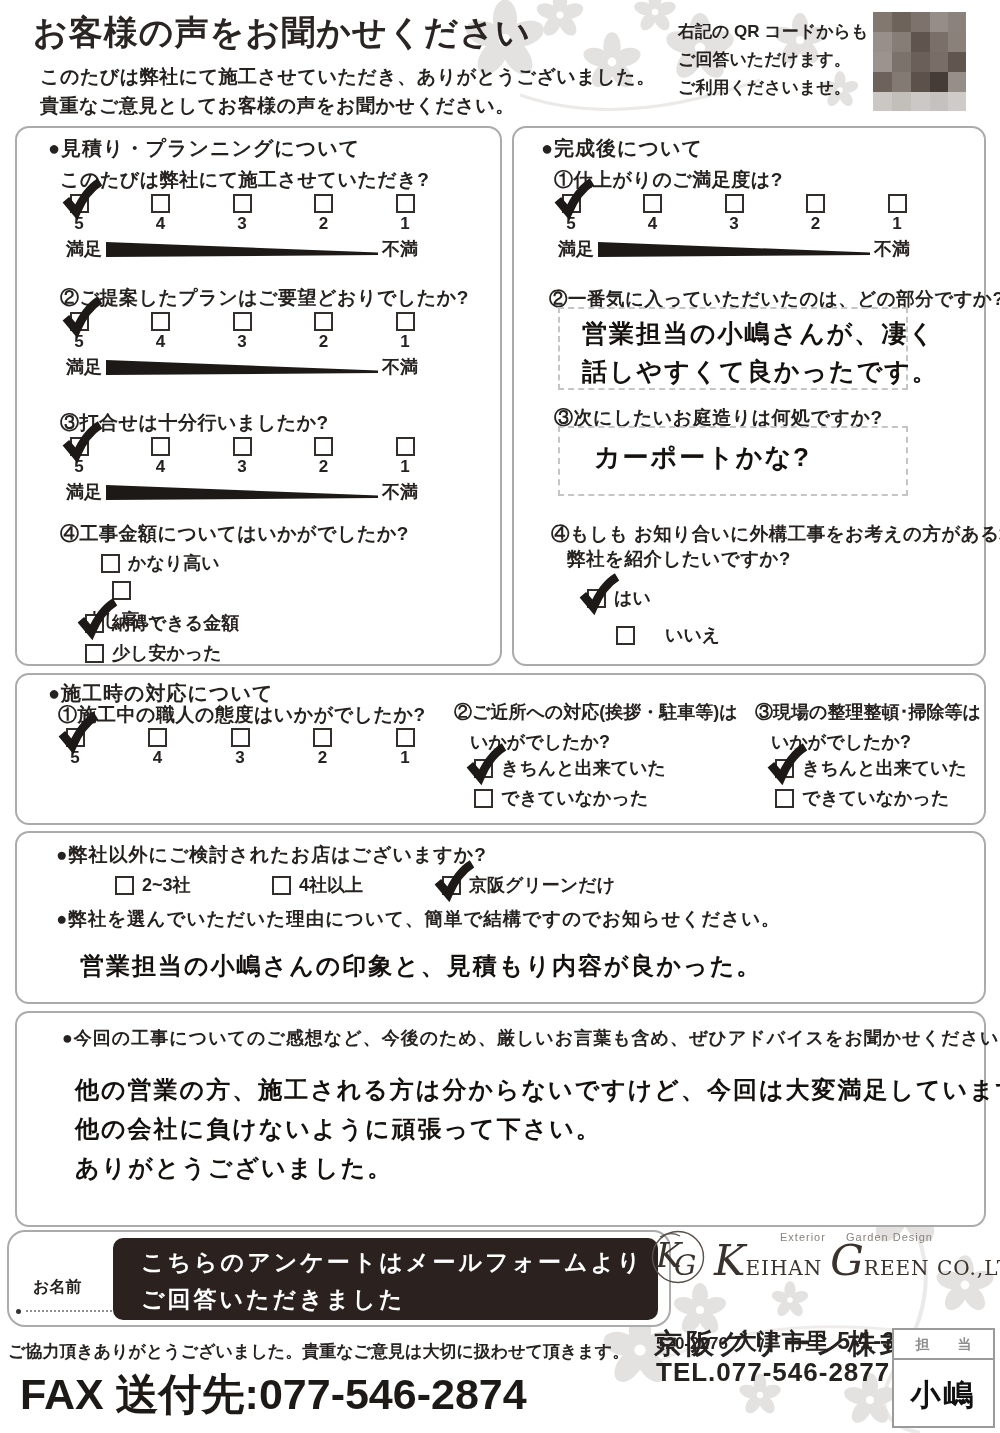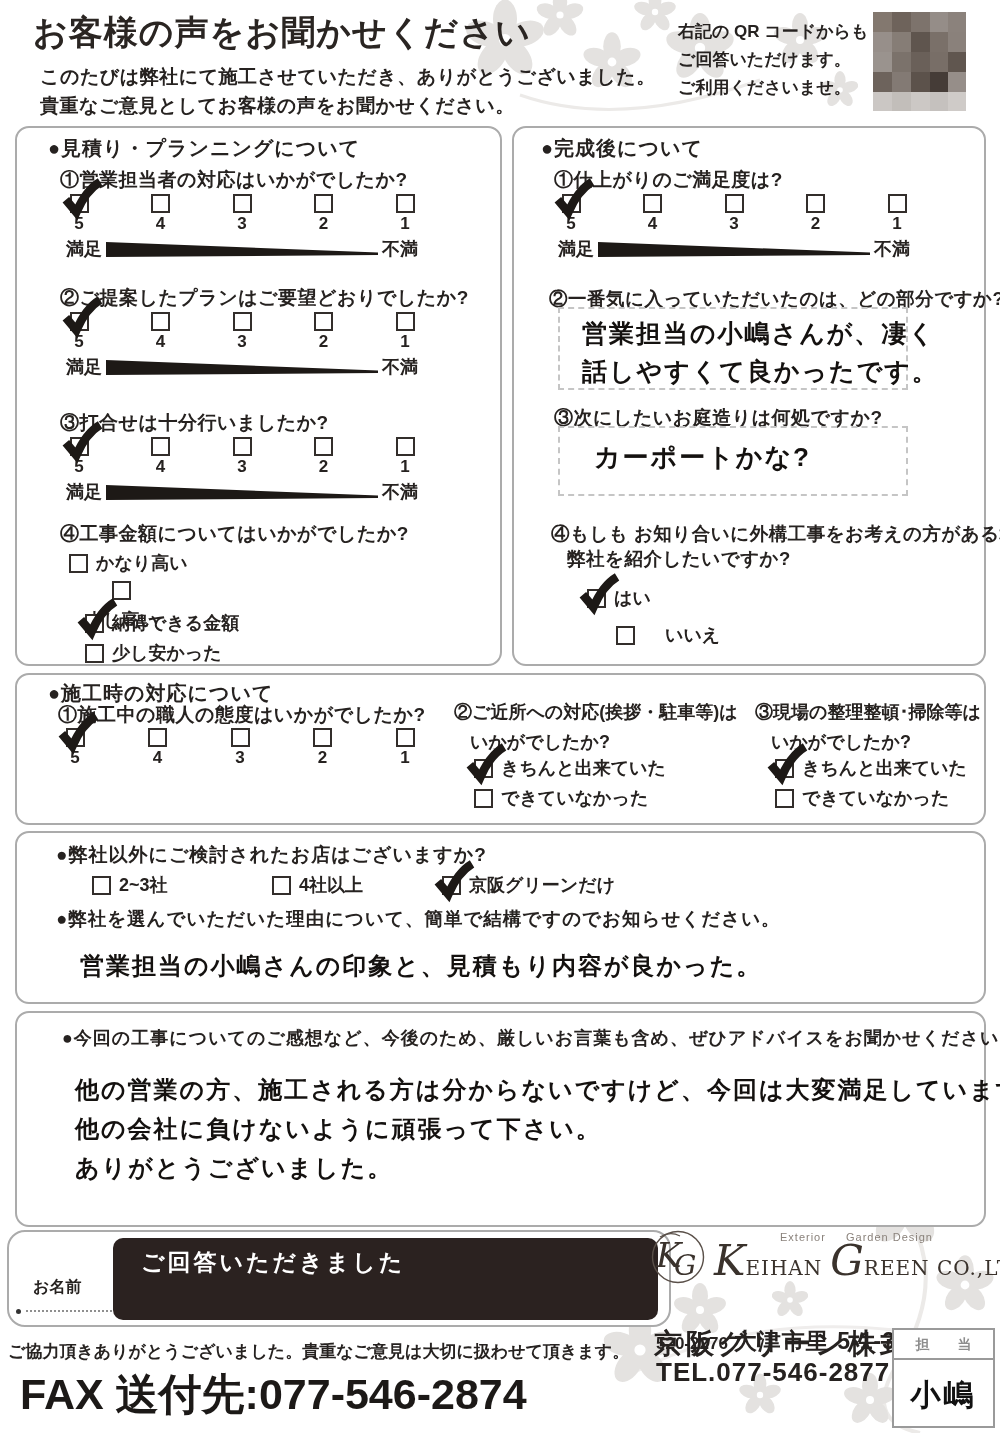--- a/index.html
+++ b/index.html
@@ -123,21 +123,21 @@
   </svg>
 
   <div class="panel" style="left:15px; top:126px;  width:487px; height:540px;"></div>
   <div class="panel" style="left:512px; top:126px; width:474px; height:540px;"></div>
   <div class="panel" style="left:15px; top:673px;  width:971px; height:152px;"></div>
   <div class="panel" style="left:15px; top:831px;  width:971px; height:173px;"></div>
   <div class="panel" style="left:15px; top:1011px; width:971px; height:216px;"></div>
   <div class="panel" style="left:7px;  top:1230px; width:664px; height:97px; border-radius:18px;"></div>
 
   <div class="abs sec" style="left:48px; top:135px;">●見積り・プランニングについて</div>
-  <div class="abs q" style="left:60px; top:167px;">①営業担当者の対応はいかがでしたか?</div>
+  <div class="abs q" style="left:60px; top:167px;">このたびは弊社にて施工させていただき?</div>
 
   <div class="abs scale" style="left:66px; top:194px; width:352px;">
     <div class="cells">
       <div class="cell">
           <span class="cb">
             <svg class="mark" viewBox="0 0 44 40">
               <path d="M5 23 L16 36 Q26 13 41 4" fill="none" stroke="#1d1916" stroke-width="9"></path>
             </svg>
           </span>
           <span class="num">5</span>
@@ -236,21 +236,21 @@
     <div class="sfoot">
       <span class="slabel">満足</span>
       <svg class="wedge" viewBox="0 0 100 15" preserveAspectRatio="none">
           <polygon points="0,0 100,10.5 100,13 0,15" fill="#1d1916"></polygon>
         </svg>
       <span class="slabel">不満</span>
     </div>
   </div>
 
   <div class="abs q" style="left:60px; top:521px;">④工事金額についてはいかがでしたか?</div>
-  <div class="abs opt" style="left:69px; top:551px;">
+  <div class="abs opt" style="left:101px; top:551px;">
     <span class="cb"></span>
       <span class="olabel">かなり高い</span>
     </div>
   <div class="abs opt" style="left:85px; top:581px;flex-direction:column;">
     <span class="cb"></span>
       <span class="olabel">少し高い</span>
     </div>
   <div class="abs opt" style="left:85px; top:611px;">
     <span class="cb">
         <svg class="mark" viewBox="0 0 44 40">
@@ -383,21 +383,21 @@
         </svg>
       </span>
       <span class="olabel">きちんと出来ていた</span>
     </div>
   <div class="abs opt" style="left:775px; top:786px;">
     <span class="cb"></span>
       <span class="olabel">できていなかった</span>
     </div>
 
   <div class="abs sec" style="left:56px; top:842px; font-size:19px;">●弊社以外にご検討されたお店はございますか?</div>
-  <div class="abs opt" style="left:76px; top:873px;padding-left:16px;">
+  <div class="abs opt" style="left:99px; top:873px;padding-left:16px;">
     <span class="cb"></span>
       <span class="olabel">2~3社</span>
     </div>
   <div class="abs opt" style="left:272px; top:873px;">
     <span class="cb"></span>
       <span class="olabel">4社以上</span>
     </div>
   <div class="abs opt" style="left:442px; top:873px;">
     <span class="cb">
         <svg class="mark" viewBox="0 0 44 40">
@@ -414,20 +414,21 @@
     <div>他の営業の方、施工される方は分からないですけど、今回は大変満足しています。</div>
     <div>他の会社に負けないように頑張って下さい。</div>
     <div>ありがとうございました。</div>
   </div>
 
   <div class="abs" style="left:33px; top:1277px; font-size:16px; font-weight:700;">お名前</div>
   <span class="abs dot" style="left:16px; top:1309px;"></span>
   <div class="abs nameline" style="left:26px; top:1296px; width:122px; height:14px;"></div>
 
   <div class="abs noteblack" style="left:113px; top:1238px; width:545px; height:82px; padding:6px 0 0 28px; box-sizing:border-box;">
+    <div>こちらのアンケートはメールフォームより</div>
     <div>ご回答いただきました</div>
   </div>
 
   <div class="abs thanks" style="left:8px; top:1340px;">ご協力頂きありがとうございました。貴重なご意見は大切に扱わせて頂きます。</div>
   <div class="abs fax" style="left:20px; top:1366px;">FAX 送付先:077-546-2874</div>
 
   <svg class="abs" style="left:650px; top:1229px;" width="56" height="56" viewBox="0 0 56 56">
     <circle cx="28" cy="28" r="25.5" fill="none" stroke="#5a5049" stroke-width="1.4"></circle>
     <path d="M10 8 Q20 2 30 7" stroke="#5a5049" stroke-width="1.2" fill="none"></path>
     <text x="6" y="38" font-family="DejaVu Serif, serif" font-style="italic" font-size="34" fill="#3a322c">K</text>

